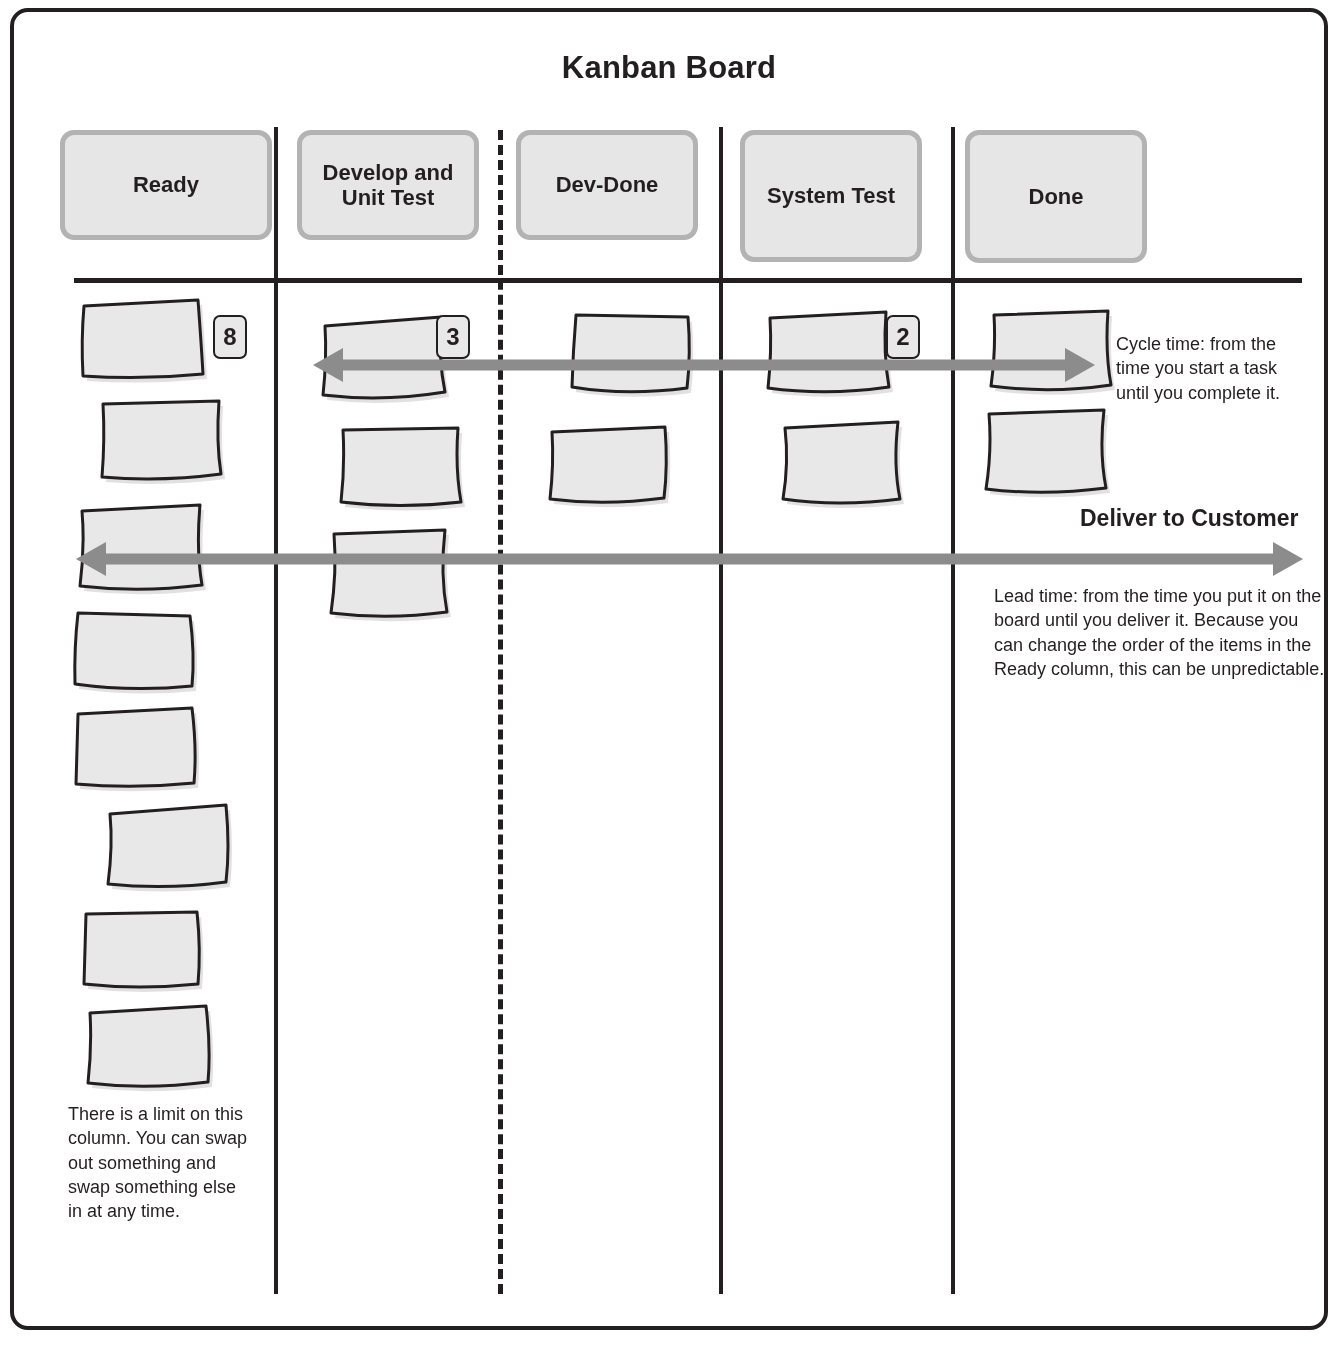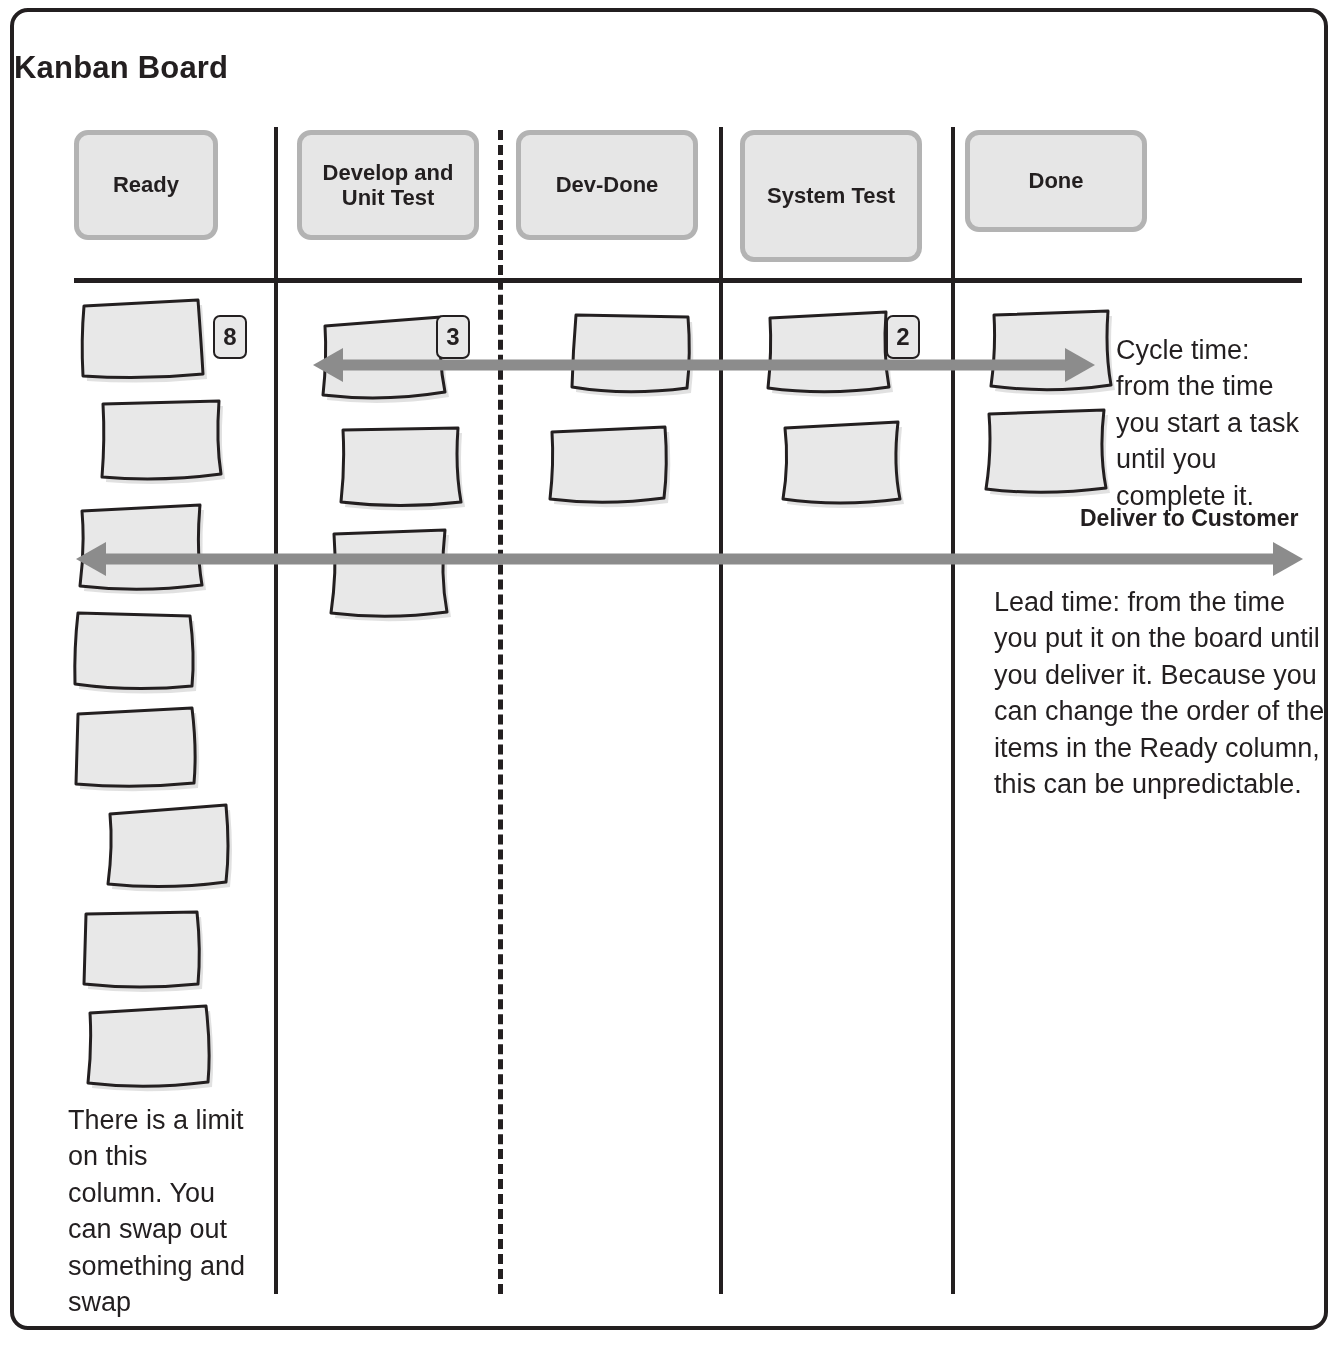--- a/index.html
+++ b/index.html
@@ -19,21 +19,21 @@
     border-radius:18px;
     box-sizing:border-box;
     background:#fff;
     overflow:hidden;
   }
 
   
   #board-title{
     position:absolute;
     left:0; top:38px; width:100%;
-    text-align:left;
+    text-align:center;
     font-size:31px;
     font-weight:bold;
     color:#231f20;
     letter-spacing:0.2px;
   }
 
   
   .col-pill{
     position:absolute;
     box-sizing:border-box;
@@ -95,21 +95,21 @@
     z-index:5;
   }
 
   
   .flow-arrow{position:absolute;z-index:4;}
 
   
   .note{
     position:absolute;
     color:#231f20;
-    font-size:27px;
+    font-size:18px;
     line-height:1.35;
   }
   .note-bold{
     position:absolute;
     color:#231f20;
     font-size:23px;
     font-weight:bold;
   }
 </style>
 </head>
@@ -119,37 +119,37 @@
 
   <div id="board-title">Kanban Board</div>
 
   <div class="col-divider" style="left:260px;top:115px;height:1167px;"></div>
   <div class="col-divider dashed" style="left:484px;top:118px;height:1164px;"></div>
   <div class="col-divider" style="left:705px;top:115px;height:1167px;"></div>
   <div class="col-divider" style="left:937px;top:115px;height:1167px;"></div>
 
   <div id="header-rule"></div>
 
-  <div class="col-pill" style="left:60px;top:118px;width:144px;height:110px;text-align:right;">
+  <div class="col-pill" style="left:46px;top:118px;width:212px;height:110px;text-align:right;">
     <span>Ready</span>
   </div>
 
   <div class="col-pill" style="left:283px;top:118px;width:182px;height:110px;align-items:center;">
     <span>Develop and Unit Test</span>
   </div>
 
   <div class="col-pill" style="left:502px;top:118px;width:182px;height:110px;text-align:center;">
     <span>Dev-Done</span>
   </div>
 
   <div class="col-pill" style="left:726px;top:118px;width:182px;height:132px;">
     <span>System Test</span>
   </div>
 
-  <div class="col-pill" style="left:951px;top:118px;width:182px;height:102px;">
+  <div class="col-pill" style="left:951px;top:118px;width:182px;height:133px;">
     <span>Done</span>
   </div>
 
   <div class="wip-badge" style="left:199px;top:303px;">
     <span>8</span>
   </div>
 
   <div class="wip-badge" style="left:422px;top:303px;">
     <span>3</span>
   </div>

